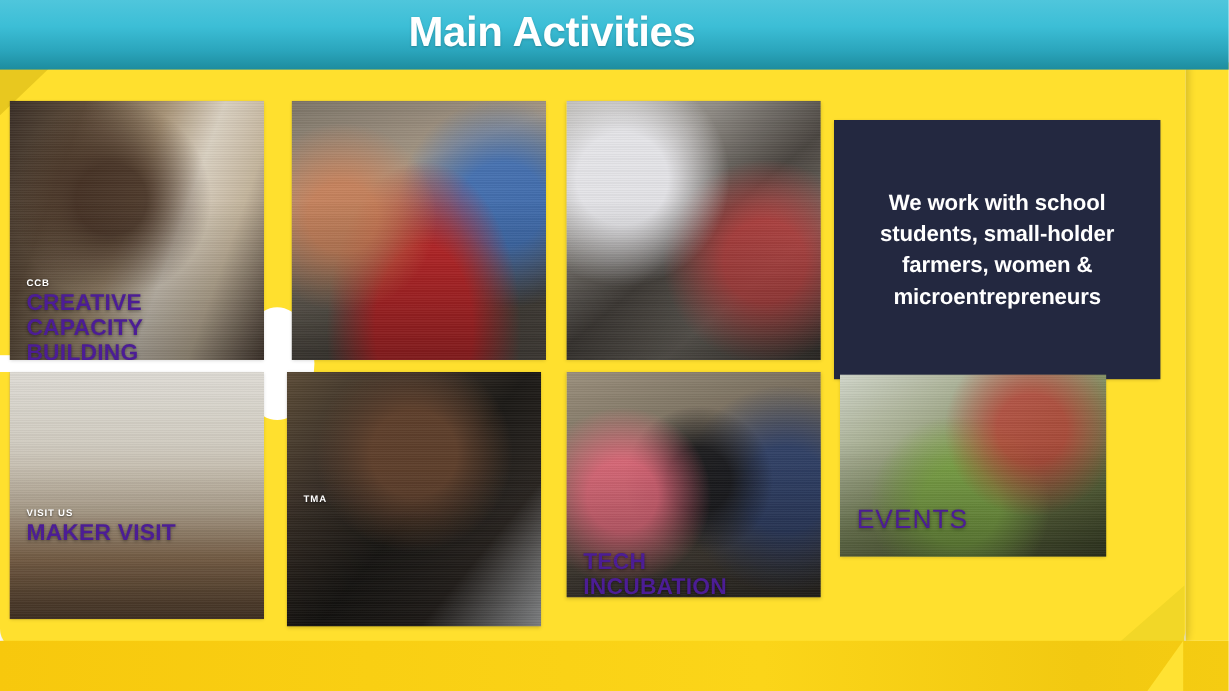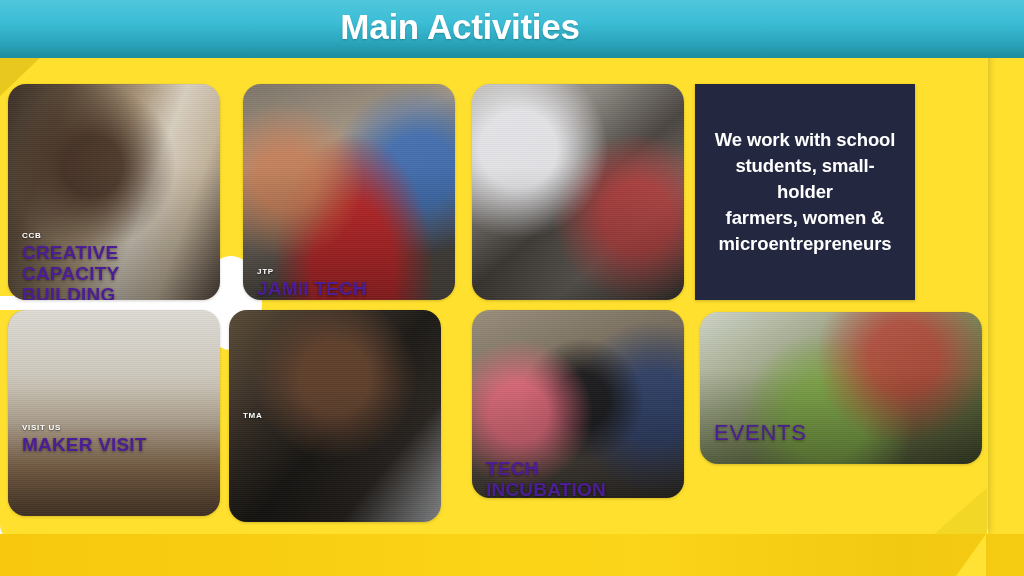--- a/index.html
+++ b/index.html
@@ -138,21 +138,20 @@
     border-radius: 50%;
     z-index: 3;
   }
 
   
   .tile {
     position: absolute;
     overflow: hidden;
     z-index: 20;
     box-shadow: 0 1px 3px rgba(0,0,0,0.18);
-    border-radius: 18px;
   }
   .tile .photo {
     position: absolute;
     left: 0; top: 0;
     width: 100%; height: 100%;
   }
   .tile .caption {
     position: absolute;
     left: 14px;
     right: 8px;
@@ -272,79 +271,74 @@
 CAPACITY
 BUILDING
 WORKSHOPS</div>
     </div>
   </div>
 
   <div class="tile" style="left:243px; top:84px; width:212px; height:216px;">
     <div class="photo ph2"></div>
     <div class="photo-scrim"></div>
     <div class="photo-grain"></div>
-    <div class="caption" style="top:182px;">
-      <div class="kicker">JTP</div>
-      <div class="headline">JAMII TECH
-PROGRAM</div>
-    </div>
   </div>
 
   <div class="tile" style="left:472px; top:84px; width:212px; height:216px;">
     <div class="photo ph3"></div>
     <div class="photo-scrim"></div>
     <div class="photo-grain"></div>
     <div class="caption" style="top:214px;">
       <div class="kicker"></div>
       <div class="headline">BUILD IT
 WORKSHOP</div>
     </div>
   </div>
 
-  <div class="statement" style="left:695px; top:84px; width:220px; height:216px;justify-content:flex-end;">
+  <div class="statement" style="left:695px; top:100px; width:272px; height:216px;">
     <div class="st-text">We work with school
 students, small-holder
 farmers, women &amp;
 microentrepreneurs</div>
   </div>
 
   <div class="white-notch"></div>
   <div class="white-circle"></div>
 
   <div class="tile" style="left:8px; top:310px; width:212px; height:206px;">
     <div class="photo ph5"></div>
     <div class="photo-scrim"></div>
     <div class="photo-grain"></div>
     <div class="caption" style="top:112px;">
       <div class="kicker">VISIT US</div>
       <div class="headline">MAKER VISIT</div>
     </div>
   </div>
 
-  <div class="tile" style="left:229px; top:310px; width:212px; height:212px;">
+  <div class="tile" style="left:239px; top:310px; width:212px; height:212px;">
     <div class="photo ph6"></div>
     <div class="photo-scrim"></div>
     <div class="photo-grain"></div>
     <div class="caption" style="top:100px;">
       <div class="kicker">TMA</div>
     </div>
   </div>
 
   <div class="tile" style="left:472px; top:310px; width:212px; height:188px;">
     <div class="photo ph7"></div>
     <div class="photo-scrim"></div>
     <div class="photo-grain"></div>
     <div class="caption" style="top:148px;">
       <div class="kicker"></div>
       <div class="headline">TECH
 INCUBATION</div>
     </div>
   </div>
 
-  <div class="tile" style="left:700px; top:312px; width:282px; height:152px;">
+  <div class="tile" style="left:700px; top:312px; width:222px; height:152px;">
     <div class="photo ph8"></div>
     <div class="photo-scrim"></div>
     <div class="photo-grain"></div>
     <div class="caption" style="top:110px;">
       <div class="kicker"></div>
       <div class="headline light">EVENTS</div>
     </div>
   </div>
 
   <div class="bottom-band"></div>

